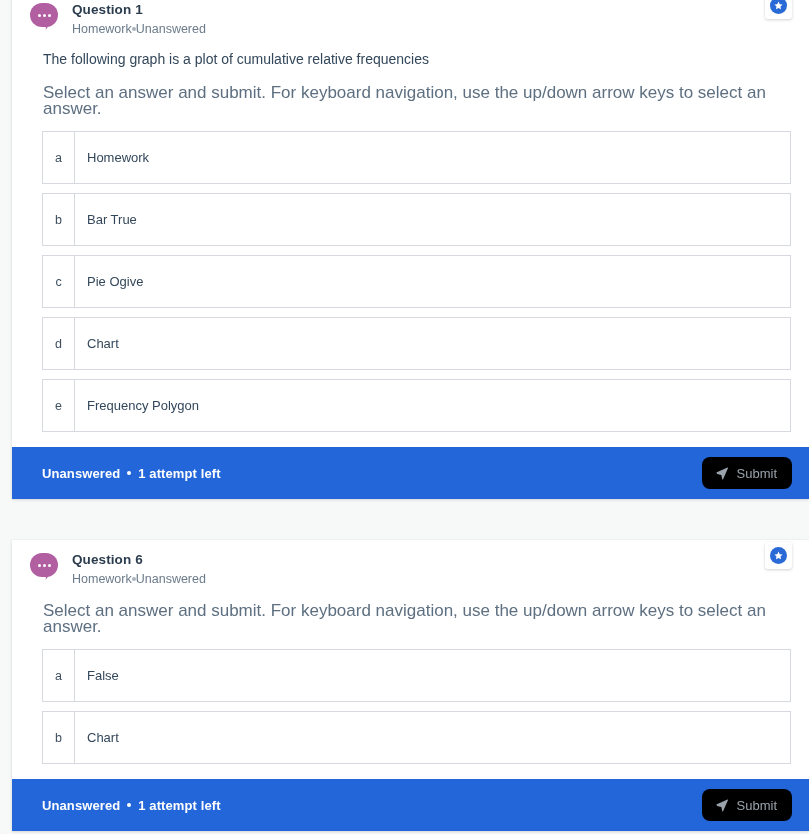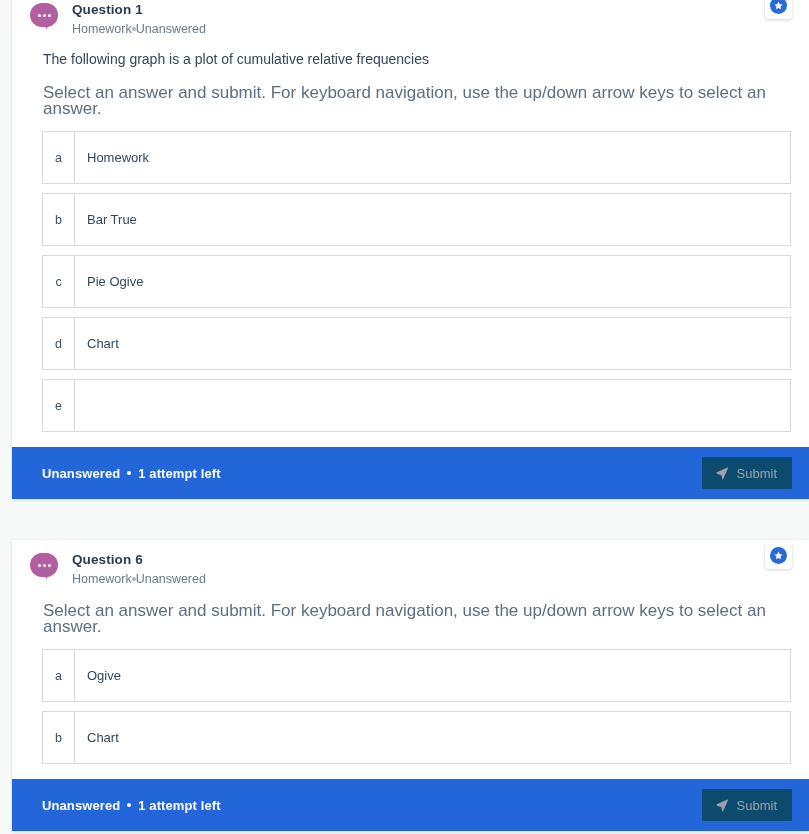--- a/index.html
+++ b/index.html
@@ -202,23 +202,23 @@
     letter-spacing: 0.1px;
   }
   .footer-status .sep {
     display: inline-block;
     width: 4px;
     height: 4px;
     border-radius: 50%;
     background: #ffffff;
   }
   .submit-btn {
-    background: #0c4a6e;
+    background: #000000;
     border: none;
-    border-radius: 1px;
+    border-radius: 8px;
     height: 32px;
     padding: 0 15px 0 13px;
     display: flex;
     align-items: center;
     gap: 8px;
     font-size: 13px;
     color: #9aa3ac;
     font-family: "Liberation Sans", sans-serif;
     cursor: default;
   }
@@ -274,20 +274,21 @@
       <div class="option">
         <div class="letter">c</div>
         <div class="text">Pie Ogive</div>
       </div>
       <div class="option">
         <div class="letter">d</div>
         <div class="text">Chart</div>
       </div>
       <div class="option">
         <div class="letter">e</div>
+        <div class="text">Frequency Polygon</div>
       </div>
     </div>
     <div class="options-pad-bottom"></div>
 
     <div class="q-footer">
       <div class="footer-status">
         <span>Unanswered</span>
         <span class="sep"></span>
         <span>1 attempt left</span>
       </div>
@@ -331,21 +332,21 @@
             </svg>
         </span>
       </div>
     </div>
 
     <div class="q-instruction">Select an answer and submit. For keyboard navigation, use the up/down arrow keys to select an answer.</div>
 
     <div class="options">
       <div class="option">
         <div class="letter">a</div>
-        <div class="text">Ogive</div>
+        <div class="text">False</div>
       </div>
       <div class="option">
         <div class="letter">b</div>
         <div class="text">Chart</div>
       </div>
     </div>
     <div class="options-pad-bottom"></div>
 
     <div class="q-footer">
       <div class="footer-status">

